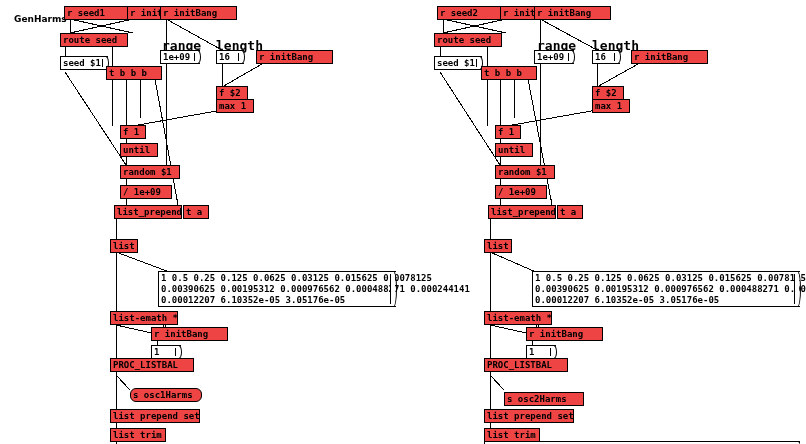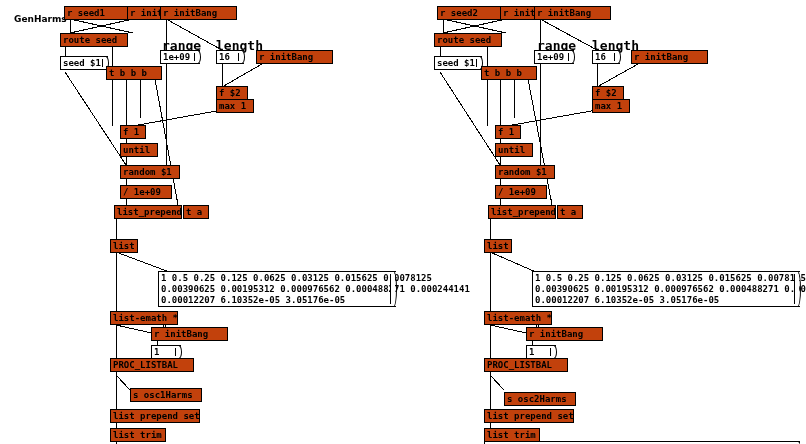--- a/index.html
+++ b/index.html
@@ -23,21 +23,21 @@
   svg.wires {
     position: absolute;
     left: 0; top: 0;
     width: 806px;
     height: 444px;
     pointer-events: none;
   }
   .node {
     position: absolute;
     box-sizing: border-box;
-    background: #c2410c;
+    background: #ef4444;
     border: 1px solid #000000;
     font-family: "DejaVu Sans Mono", monospace;
     font-size: 9px;
     font-weight: bold;
     line-height: 11px;
     color: #000000;
     white-space: pre;
     padding: 1px 2px 0 2px;
     letter-spacing: 0px;
   }
@@ -243,21 +243,21 @@
   <div class="node msg" style="left:174px; top:276px; width:32px;">bang</div>
 
   <div class="node msg multiline" style="left:158px; top:270px; top:271px; left:158px; width:238px; top:270px; top:271px;" style2="">1 0.5 0.25 0.125 0.0625 0.03125 0.015625 0.0078125
 0.00390625 0.00195312 0.000976562 0.000488271 0.000244141
 0.00012207 6.10352e-05 3.05176e-05</div>
 
   <div class="node obj" style="left:110px; top:311px; width:68px;">list-emath *</div>
   <div class="node obj" style="left:151px; top:327px; width:77px;">r initBang</div>
   <div class="node msg" style="left:151px; top:345px; width:30px;">1</div>
   <div class="node obj" style="left:110px; top:358px; width:84px;">PROC_LISTBAL</div>
-  <div class="node obj" style="left:130px; top:388px; width:72px;">s osc1Harms</div>
+  <div class="node obj" style="left:130px; top:388px; width:72px;border-radius:6px;">s osc1Harms</div>
   <div class="node obj" style="left:110px; top:409px; width:90px;">list prepend set</div>
   <div class="node obj" style="left:110px; top:428px; width:56px;">list trim</div>
 
   <div class="node obj" style="left:437px; top:6px; width:64px;">r seed2</div>
   <div class="node obj" style="left:500px; top:6px; width:77px;">r initBang</div>
 
   <div class="node obj" style="left:434px; top:33px; width:68px;">route seed</div>
   <div class="node msg" style="left:434px; top:56px; width:48px;">seed $1</div>
   <div class="node obj" style="left:481px; top:66px; width:56px;">t b b b</div>
 
@@ -283,19 +283,19 @@
   <div class="node msg" style="left:539px; top:276px; width:32px;">bang</div>
 
   <div class="node msg multiline" style="left:532px; top:271px; width:268px;">1 0.5 0.25 0.125 0.0625 0.03125 0.015625 0.0078125
 0.00390625 0.00195312 0.000976562 0.000488271 0.000244141
 0.00012207 6.10352e-05 3.05176e-05</div>
 
   <div class="node obj" style="left:484px; top:311px; width:68px;">list-emath *</div>
   <div class="node obj" style="left:526px; top:327px; width:77px;">r initBang</div>
   <div class="node msg" style="left:526px; top:345px; width:30px;">1</div>
   <div class="node obj" style="left:484px; top:358px; width:84px;">PROC_LISTBAL</div>
-  <div class="node obj" style="left:504px; top:392px; width:72px;">s osc2Harms</div>
+  <div class="node obj" style="left:504px; top:392px; width:80px;">s osc2Harms</div>
   <div class="node obj" style="left:484px; top:409px; width:90px;">list prepend set</div>
   <div class="node obj" style="left:484px; top:428px; width:56px;">list trim</div>
 
   <div class="node msg" style="left:484px; top:441px; width:316px; height:12px; overflow:hidden;"></div>
 
 </div>
 
 </body></html>

